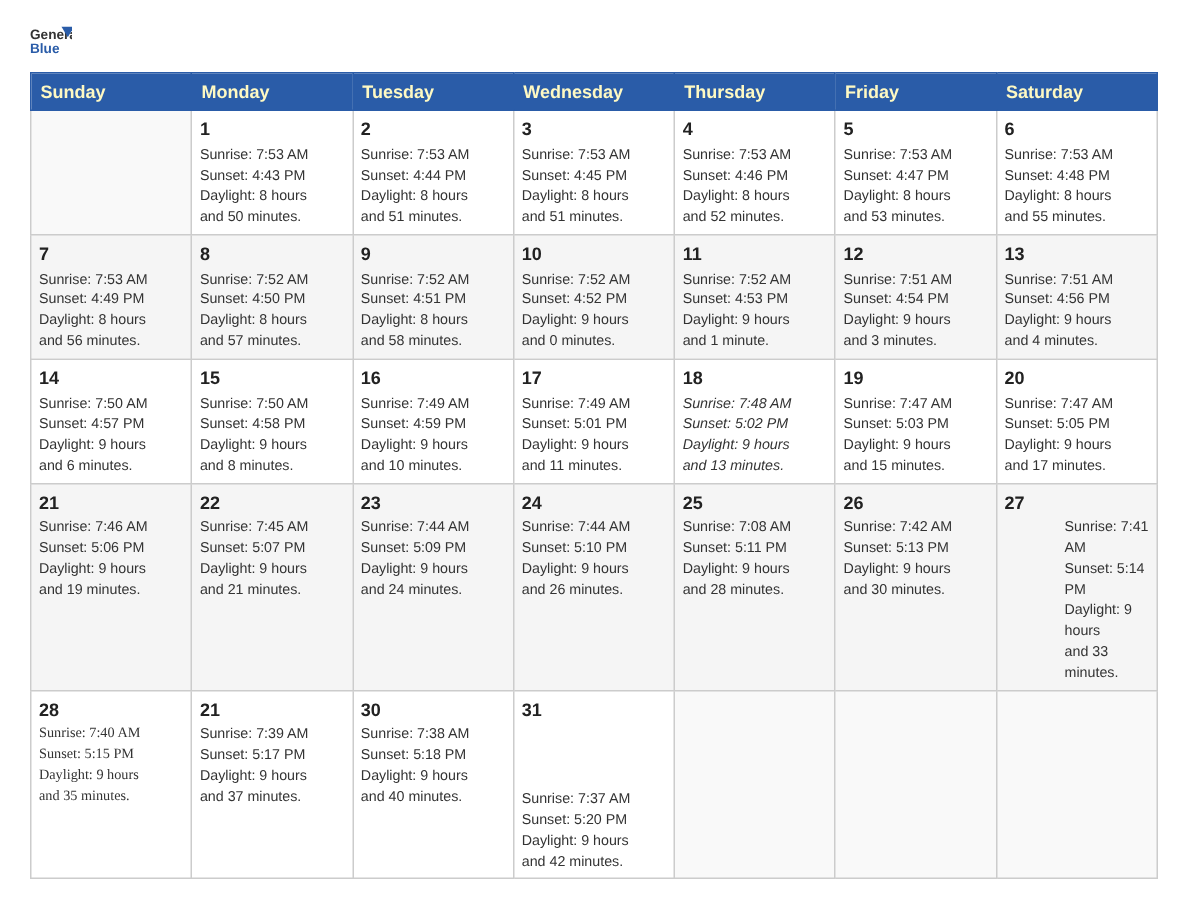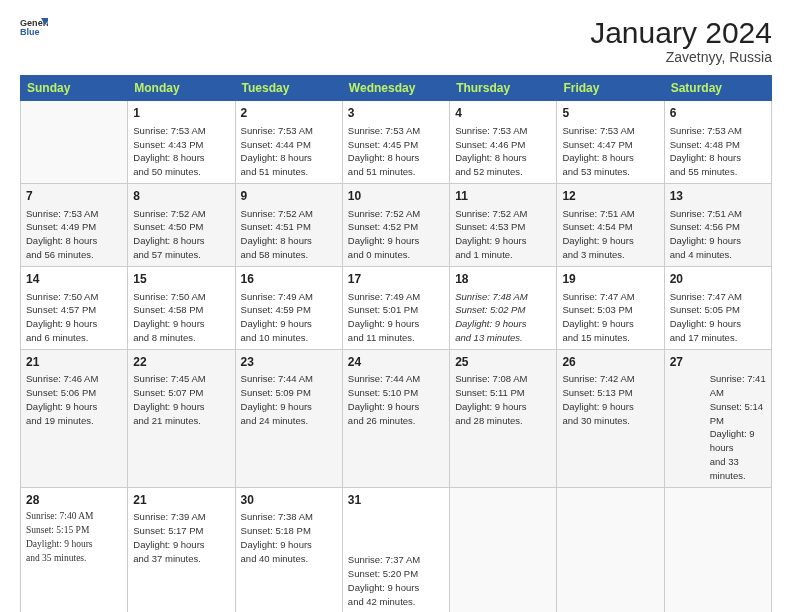--- a/index.html
+++ b/index.html
@@ -44,21 +44,21 @@
       font-size: 14px;
       color: #444;
     }
     table {
       width: 100%;
       border-collapse: collapse;
       table-layout: fixed;
     }
     th {
       background-color: #2a5ca8;
-      color: #bef264;
+      color: #fef9c3;
       font-size: 12px;
       font-weight: bold;
       padding: 5px 6px;
       text-align: left;
       border: 1px solid #2a5ca8;
     }
     td {
       vertical-align: top;
       border: 1px solid #ccc;
       padding: 4px 5px;
@@ -94,24 +94,20 @@
 <body>
 
 <div class="page">
   <div class="header">
     <div class="logo">
       <svg class="logo-icon" viewBox="0 0 40 30" xmlns="http://www.w3.org/2000/svg">
         <text x="0" y="14" font-size="13" font-weight="bold" fill="#333" font-family="Arial">General</text>
         <text x="0" y="27" font-size="13" font-weight="bold" fill="#2a5ca8" font-family="Arial">Blue</text>
         <polygon points="32,2 38,12 44,2" fill="#2a5ca8" transform="translate(-2,0)"></polygon>
       </svg>
-    </div>
-    <div class="title-block">
-      <div class="month-title">January 2024</div>
-      <div class="location">Zavetnyy, Russia</div>
     </div>
   </div>
 
   <table>
     <thead>
       <tr>
         <th>Sunday</th>
         <th>Monday</th>
         <th>Tuesday</th>
         <th>Wednesday</th>

